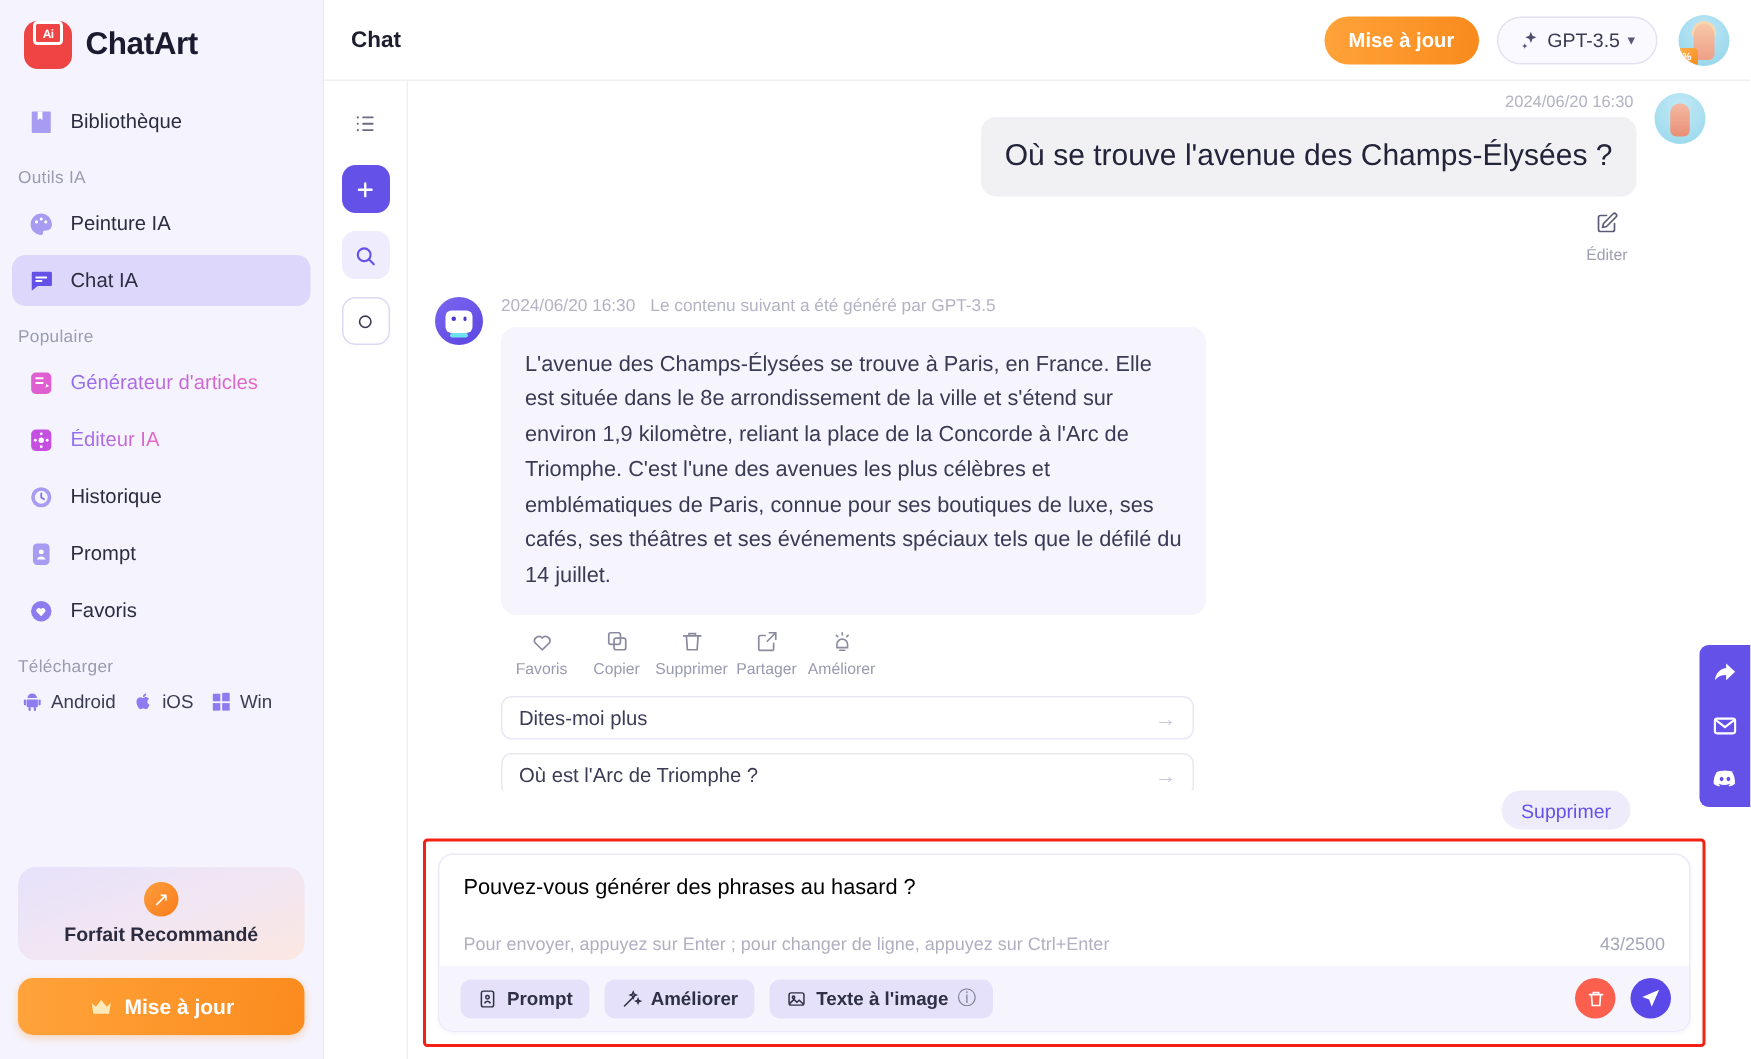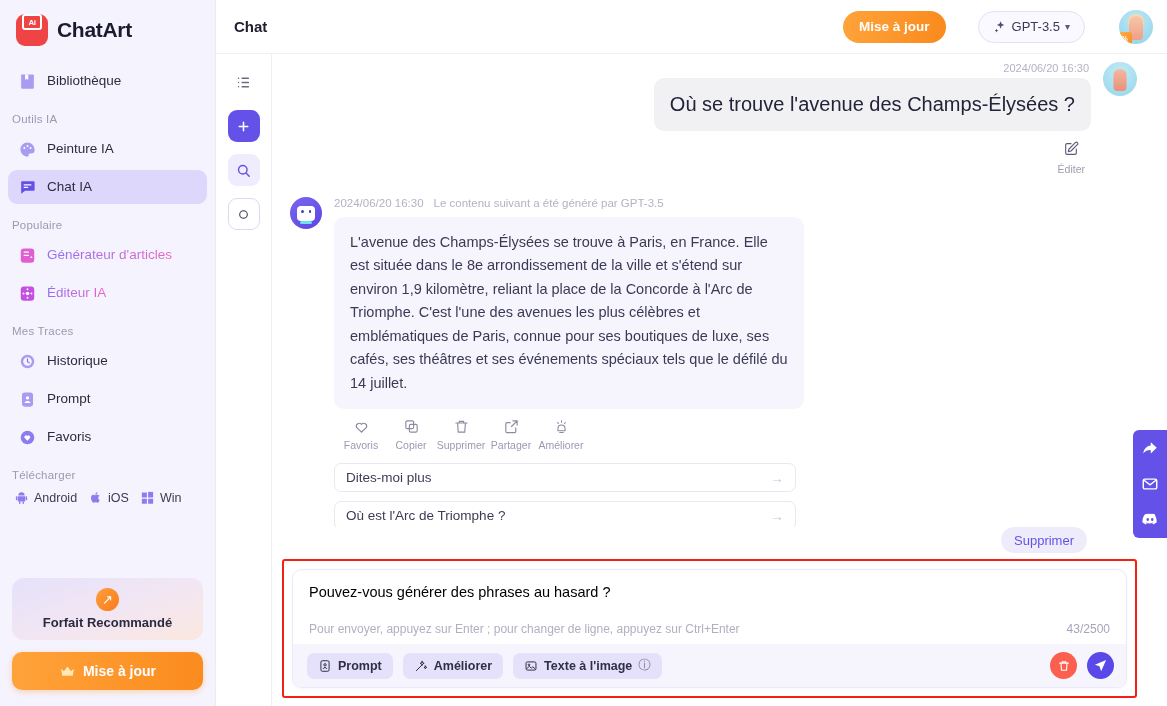--- a/index.html
+++ b/index.html
@@ -83,21 +83,21 @@
     background: linear-gradient(95deg,#ffa33a,#fb8b1e);
     display: flex; align-items: center; justify-content: center; gap: 7px;
     color: #fff; font-size: 14px; font-weight: bold; cursor: pointer;
     box-shadow: 0 2px 6px rgba(251,139,30,.32);
   }
 
   
   .main { flex: 1 1 auto; display: flex; flex-direction: column; min-width: 0; background: #fff; }
   .topbar {
     height: 54px; flex: 0 0 54px; display: flex; align-items: center;
-    border-bottom: 1px solid #efeff4; padding: 0 14px 0 18px; background: #fff; gap: 20px;
+    border-bottom: 1px solid #efeff4; padding: 0 14px 0 18px; background: #fff;
   }
   .topbar .title { font-size: 15px; font-weight: bold; color: #1d1d2e; }
   .topbar .spacer { flex: 1 1 auto; }
   .btn-update {
     height: 32px; padding: 0 16px; border-radius: 16px;
     background: linear-gradient(95deg,#ffa33a,#f98a1d);
     color: #fff; font-size: 13.5px; font-weight: bold;
     display: flex; align-items: center; cursor: pointer;
   }
   .model-pill {
@@ -335,21 +335,20 @@
               <circle cx="12" cy="12" r="2.3" fill="#fff"></circle>
               <circle cx="12" cy="6.6" r="1.2" fill="#fff"></circle>
               <circle cx="12" cy="17.4" r="1.2" fill="#fff"></circle>
               <circle cx="7" cy="12" r="1.2" fill="#fff"></circle>
               <circle cx="17" cy="12" r="1.2" fill="#fff"></circle>
             </svg>
         </span>
         <span class="label">Éditeur IA</span>
       </div>
 
-      <div class="nav-group-title">Mes Traces</div>
 
       <div class="nav-item">
         <span class="ic">
           <svg viewBox="0 0 24 24">
               <circle cx="12" cy="12" r="8.5" fill="#a79bf2"></circle>
               <circle cx="12" cy="12" r="5.4" fill="#f5f4fe"></circle>
               <path d="M12 8.6v3.6l2.4 1.5" stroke="#7a6bea" stroke-width="1.4" fill="none" stroke-linecap="round"></path>
             </svg>
         </span>
         <span class="label">Historique</span>

